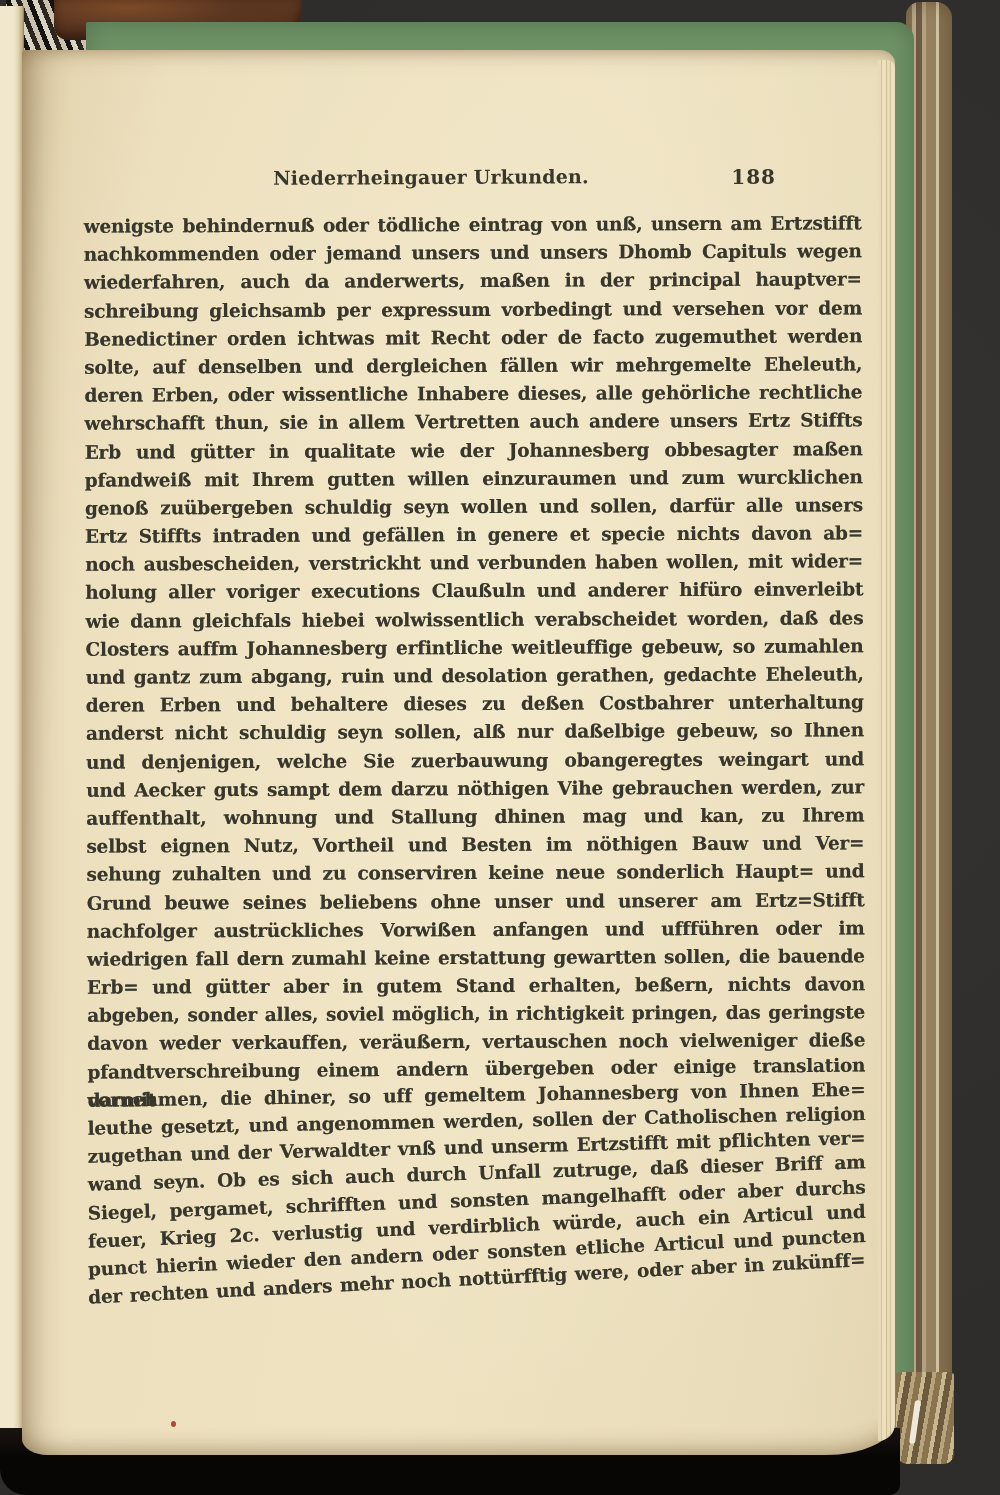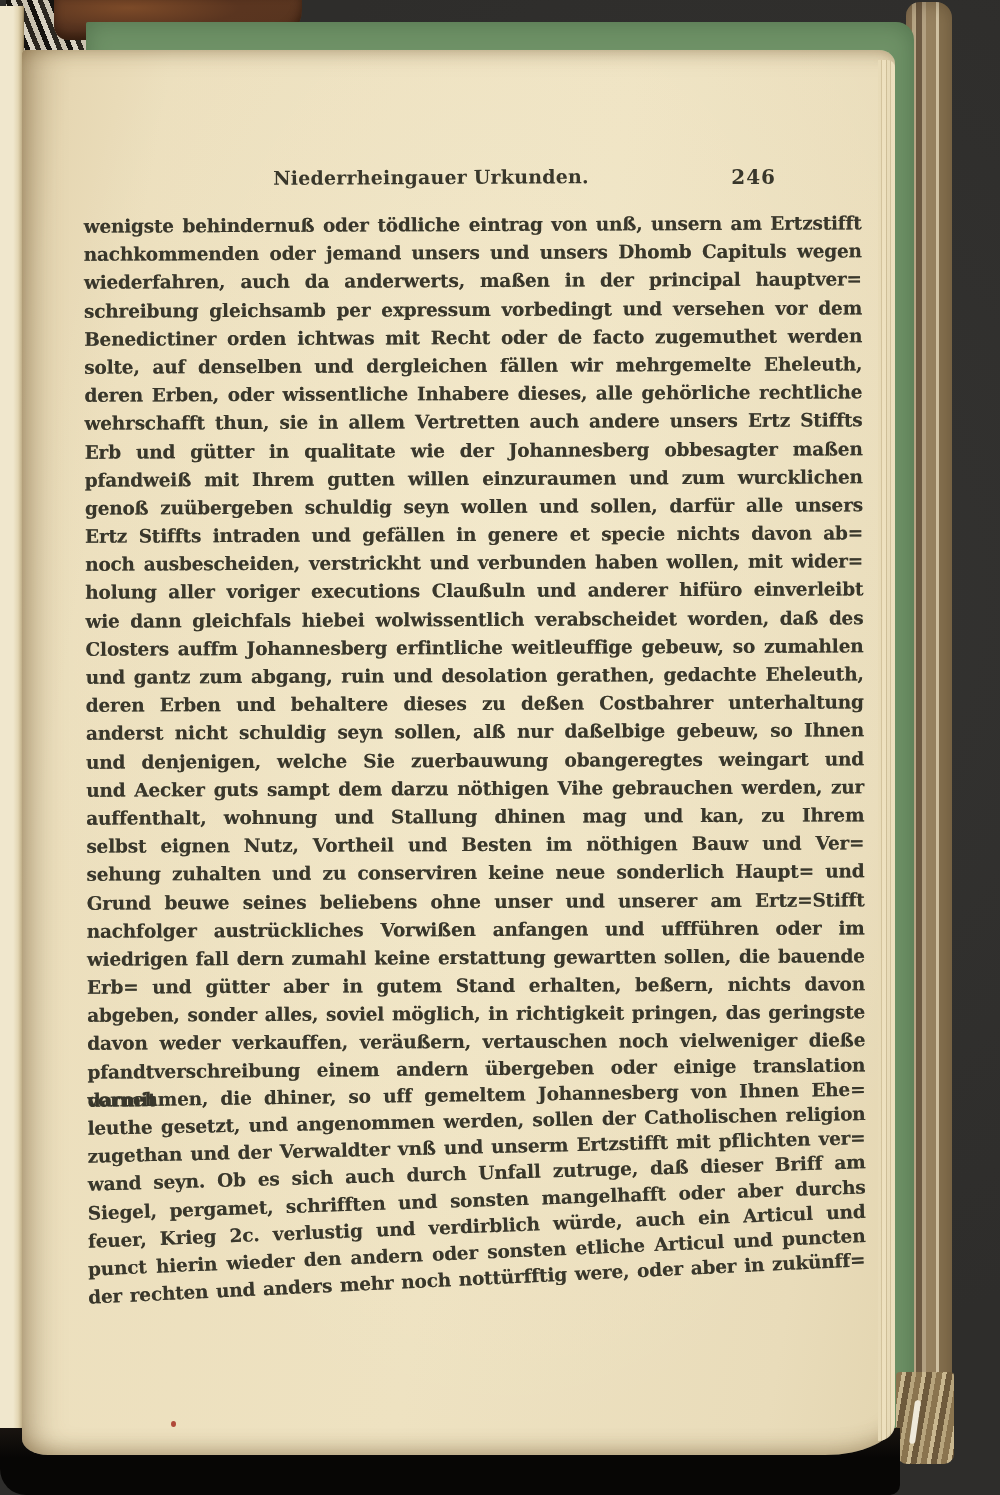--- a/index.html
+++ b/index.html
@@ -151,21 +151,21 @@
   <div class="green-board"></div>
   <div class="corner-leather"></div>
   <div class="left-page-strip"></div>
   <div class="bottom-shadow"></div>
 
   <div class="page">
     <div class="page-edges"></div>
 
     <div class="page-header">
       <span class="running-title">Niederrheingauer Urkunden.</span>
-      <span class="page-number">246</span>
+      <span class="page-number">188</span>
     </div>
 
     <div class="text-block" id="text-block">
         <div class="text-line">wenigste behindernuß oder tödliche eintrag von unß, unsern am Ertzstifft</div>
         <div class="text-line">nachkommenden oder jemand unsers und unsers Dhomb Capituls wegen</div>
         <div class="text-line">wiederfahren, auch da anderwerts, maßen in der principal hauptver=</div>
         <div class="text-line">schreibung gleichsamb per expressum vorbedingt und versehen vor dem</div>
         <div class="text-line">Benedictiner orden ichtwas mit Recht oder de facto zugemuthet werden</div>
         <div class="text-line">solte, auf denselben und dergleichen fällen wir mehrgemelte Eheleuth,</div>
         <div class="text-line">deren Erben, oder wissentliche Inhabere dieses, alle gehörliche rechtliche</div>

